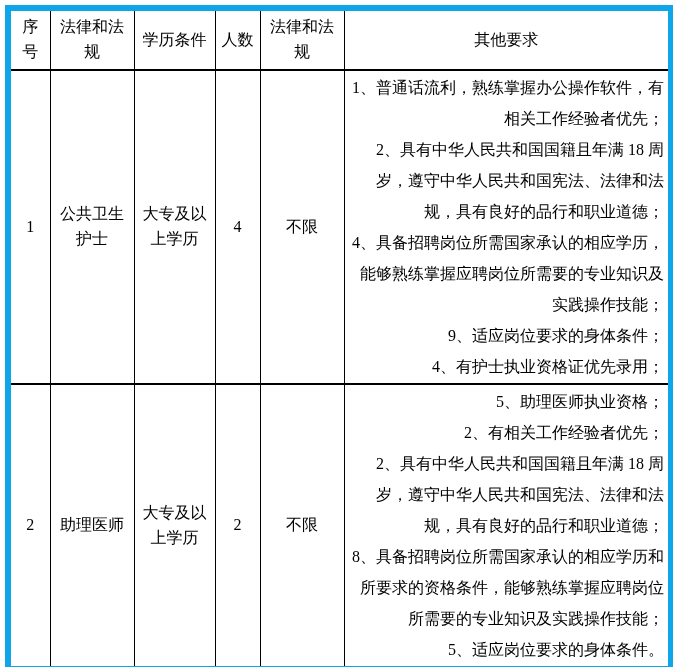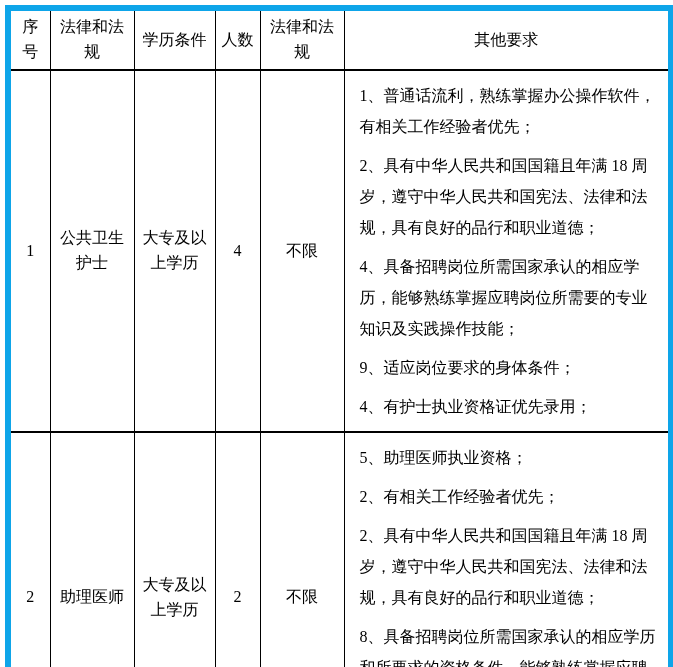--- a/index.html
+++ b/index.html
@@ -37,23 +37,23 @@
   }
   tr.header-row   { height: 62px;  }
   tr.body-row-1   { height: 312px; }
   tr.body-row-2   { height: 274px; }
   td.req-cell {
     text-align: left;
     vertical-align: middle;
     padding: 1px 4px 1px 7px;
   }
   td.req-cell p {
-    margin: 8px;
+    margin: 0;
     line-height: 31px;
-    text-align: left;
+    text-align: right;
   }
 </style>
 </head>
 <body>
 
 <div class="page">
   <table class="job-table">
     <colgroup>
       <col style="width:42px">
       <col style="width:84px">

